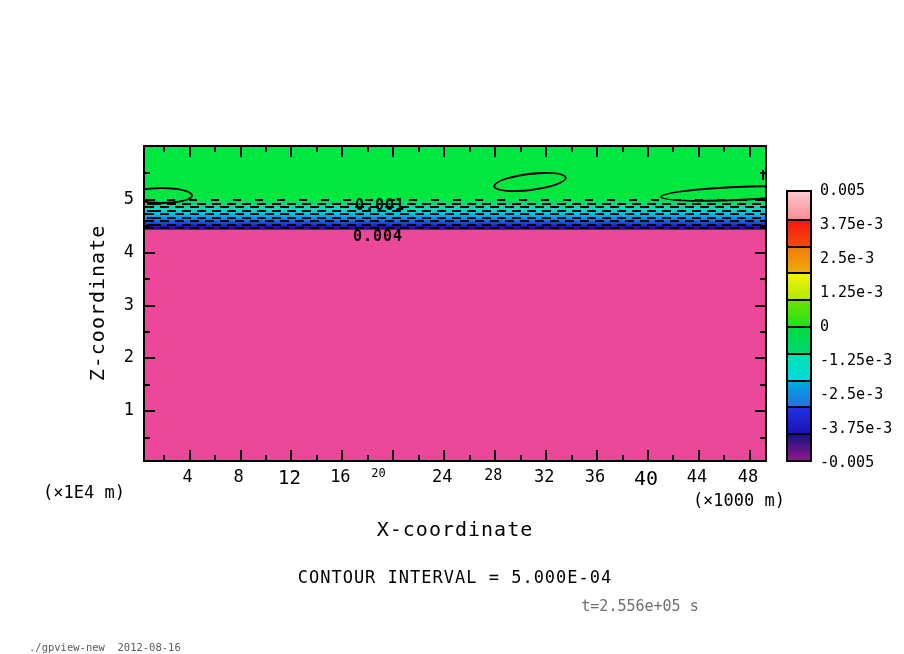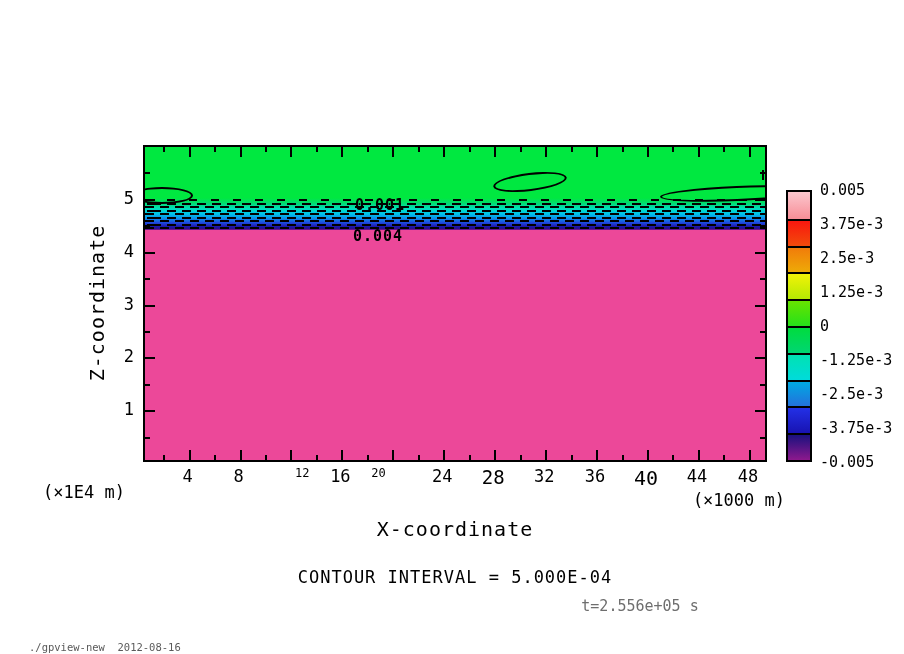--- a/index.html
+++ b/index.html
@@ -135,25 +135,25 @@
   <div id="zticklabs">
       <div style="position: absolute; left: 104px; top: 187.833px; width: 30px; height: 20px; line-height: 20px; text-align: right; font-size: 17px;">5</div>
       <div style="position: absolute; left: 104px; top: 240.667px; width: 30px; height: 20px; line-height: 20px; text-align: right; font-size: 17px;">4</div>
       <div style="position: absolute; left: 104px; top: 293.5px; width: 30px; height: 20px; line-height: 20px; text-align: right; font-size: 17px;">3</div>
       <div style="position: absolute; left: 104px; top: 346.333px; width: 30px; height: 20px; line-height: 20px; text-align: right; font-size: 17px;">2</div>
       <div style="position: absolute; left: 104px; top: 399.167px; width: 30px; height: 20px; line-height: 20px; text-align: right; font-size: 17px;">1</div>
     </div>
   <div id="xticklabs">
       <div class=" xticklab" style="position: absolute; left: 167.571px; top: 466px; width: 40px; text-align: center; font-size: 17px;">4</div>
       <div class=" xticklab" style="position: absolute; left: 218.51px; top: 466px; width: 40px; text-align: center; font-size: 17px;">8</div>
-      <div class=" xticklab" style="position: absolute; left: 269.449px; top: 466px; width: 40px; text-align: right; font-size: 12px;">12</div>
+      <div class=" xticklab" style="position: absolute; left: 269.449px; top: 466px; width: 40px; text-align: center; font-size: 19px;">12</div>
       <div class=" xticklab" style="position: absolute; left: 320.388px; top: 466px; width: 40px; text-align: center; font-size: 17px;">16</div>
       <div class=" xticklab" style="position: absolute; left: 371.327px; top: 466px; width: 40px; text-align: left; font-size: 12px;">20</div>
       <div class=" xticklab" style="position: absolute; left: 422.265px; top: 466px; width: 40px; text-align: center; font-size: 17px;">24</div>
-      <div class=" xticklab" style="position: absolute; left: 473.204px; top: 466px; width: 40px; text-align: center; font-size: 19px;">28</div>
+      <div class=" xticklab" style="position: absolute; left: 473.204px; top: 466px; width: 40px; text-align: center; font-size: 15px;">28</div>
       <div class=" xticklab" style="position: absolute; left: 524.143px; top: 466px; width: 40px; text-align: center; font-size: 17px;">32</div>
       <div class=" xticklab" style="position: absolute; left: 575.082px; top: 466px; width: 40px; text-align: center; font-size: 17px;">36</div>
       <div class=" xticklab" style="position: absolute; left: 626.02px; top: 466px; width: 40px; text-align: center; font-size: 20px;">40</div>
       <div class=" xticklab" style="position: absolute; left: 676.959px; top: 466px; width: 40px; text-align: center; font-size: 17px;">44</div>
       <div class=" xticklab" style="position: absolute; left: 727.898px; top: 466px; width: 40px; text-align: center; font-size: 17px;">48</div>
     </div>
 
   <div id="xunitL" class="abs">(×1E4 m)</div>
   <div id="xunitR" class="abs">(×1000 m)</div>
   <div id="xlabel" class="abs">X-coordinate</div>

